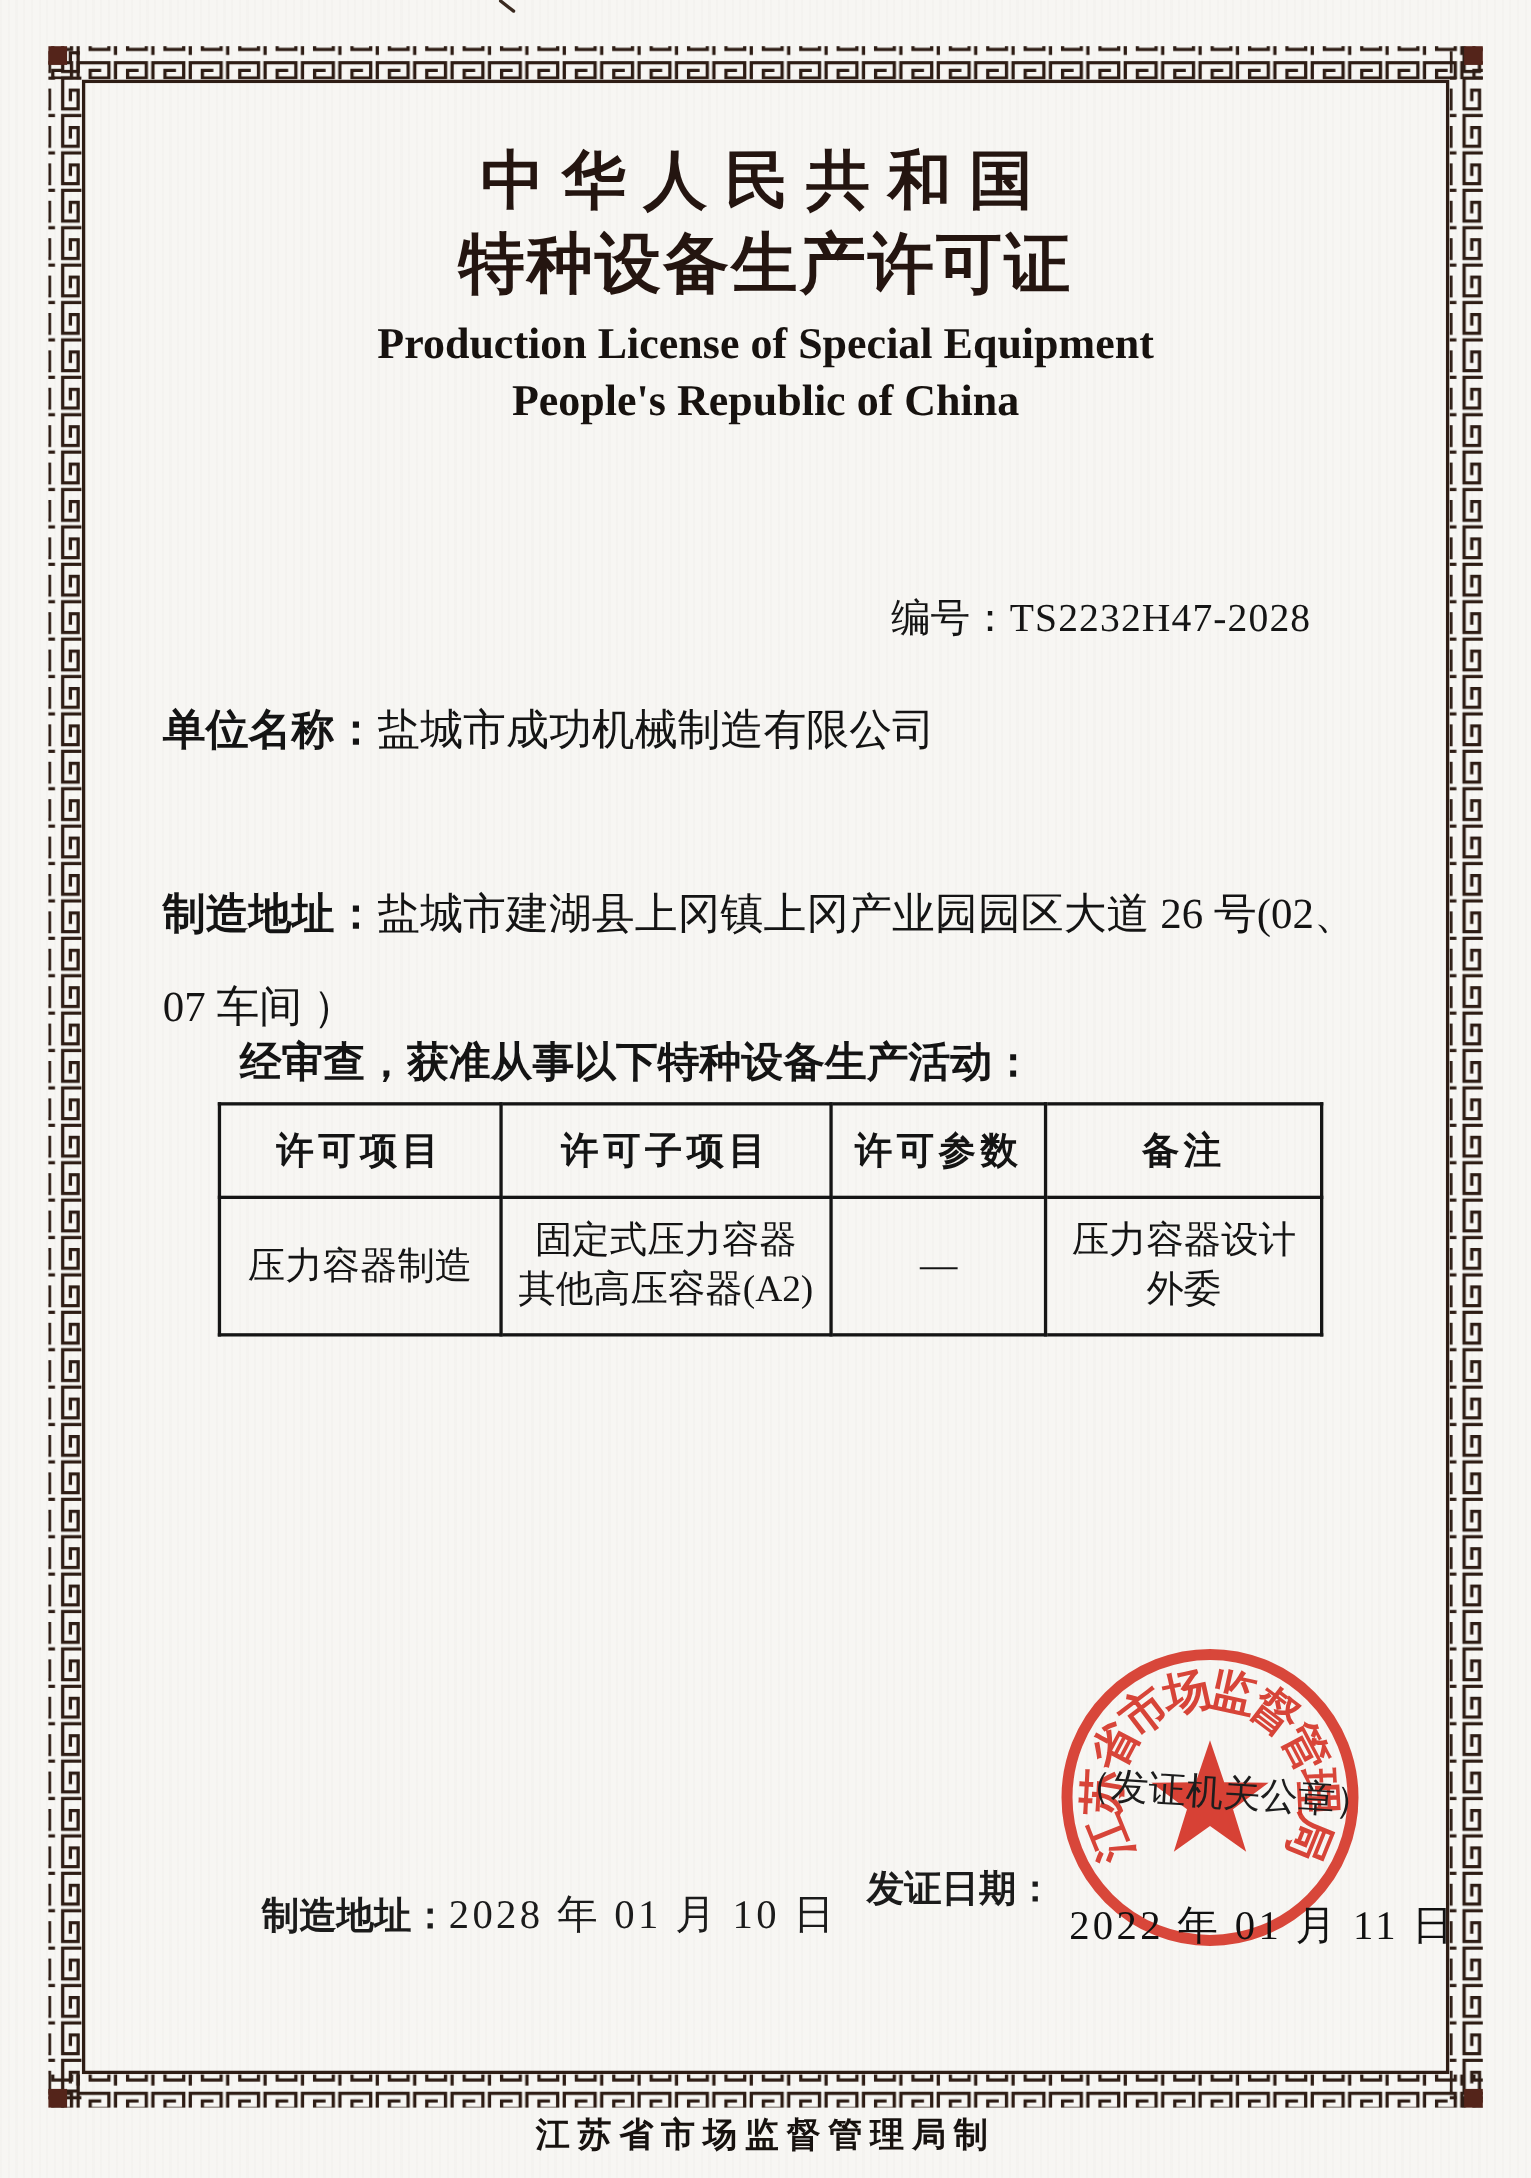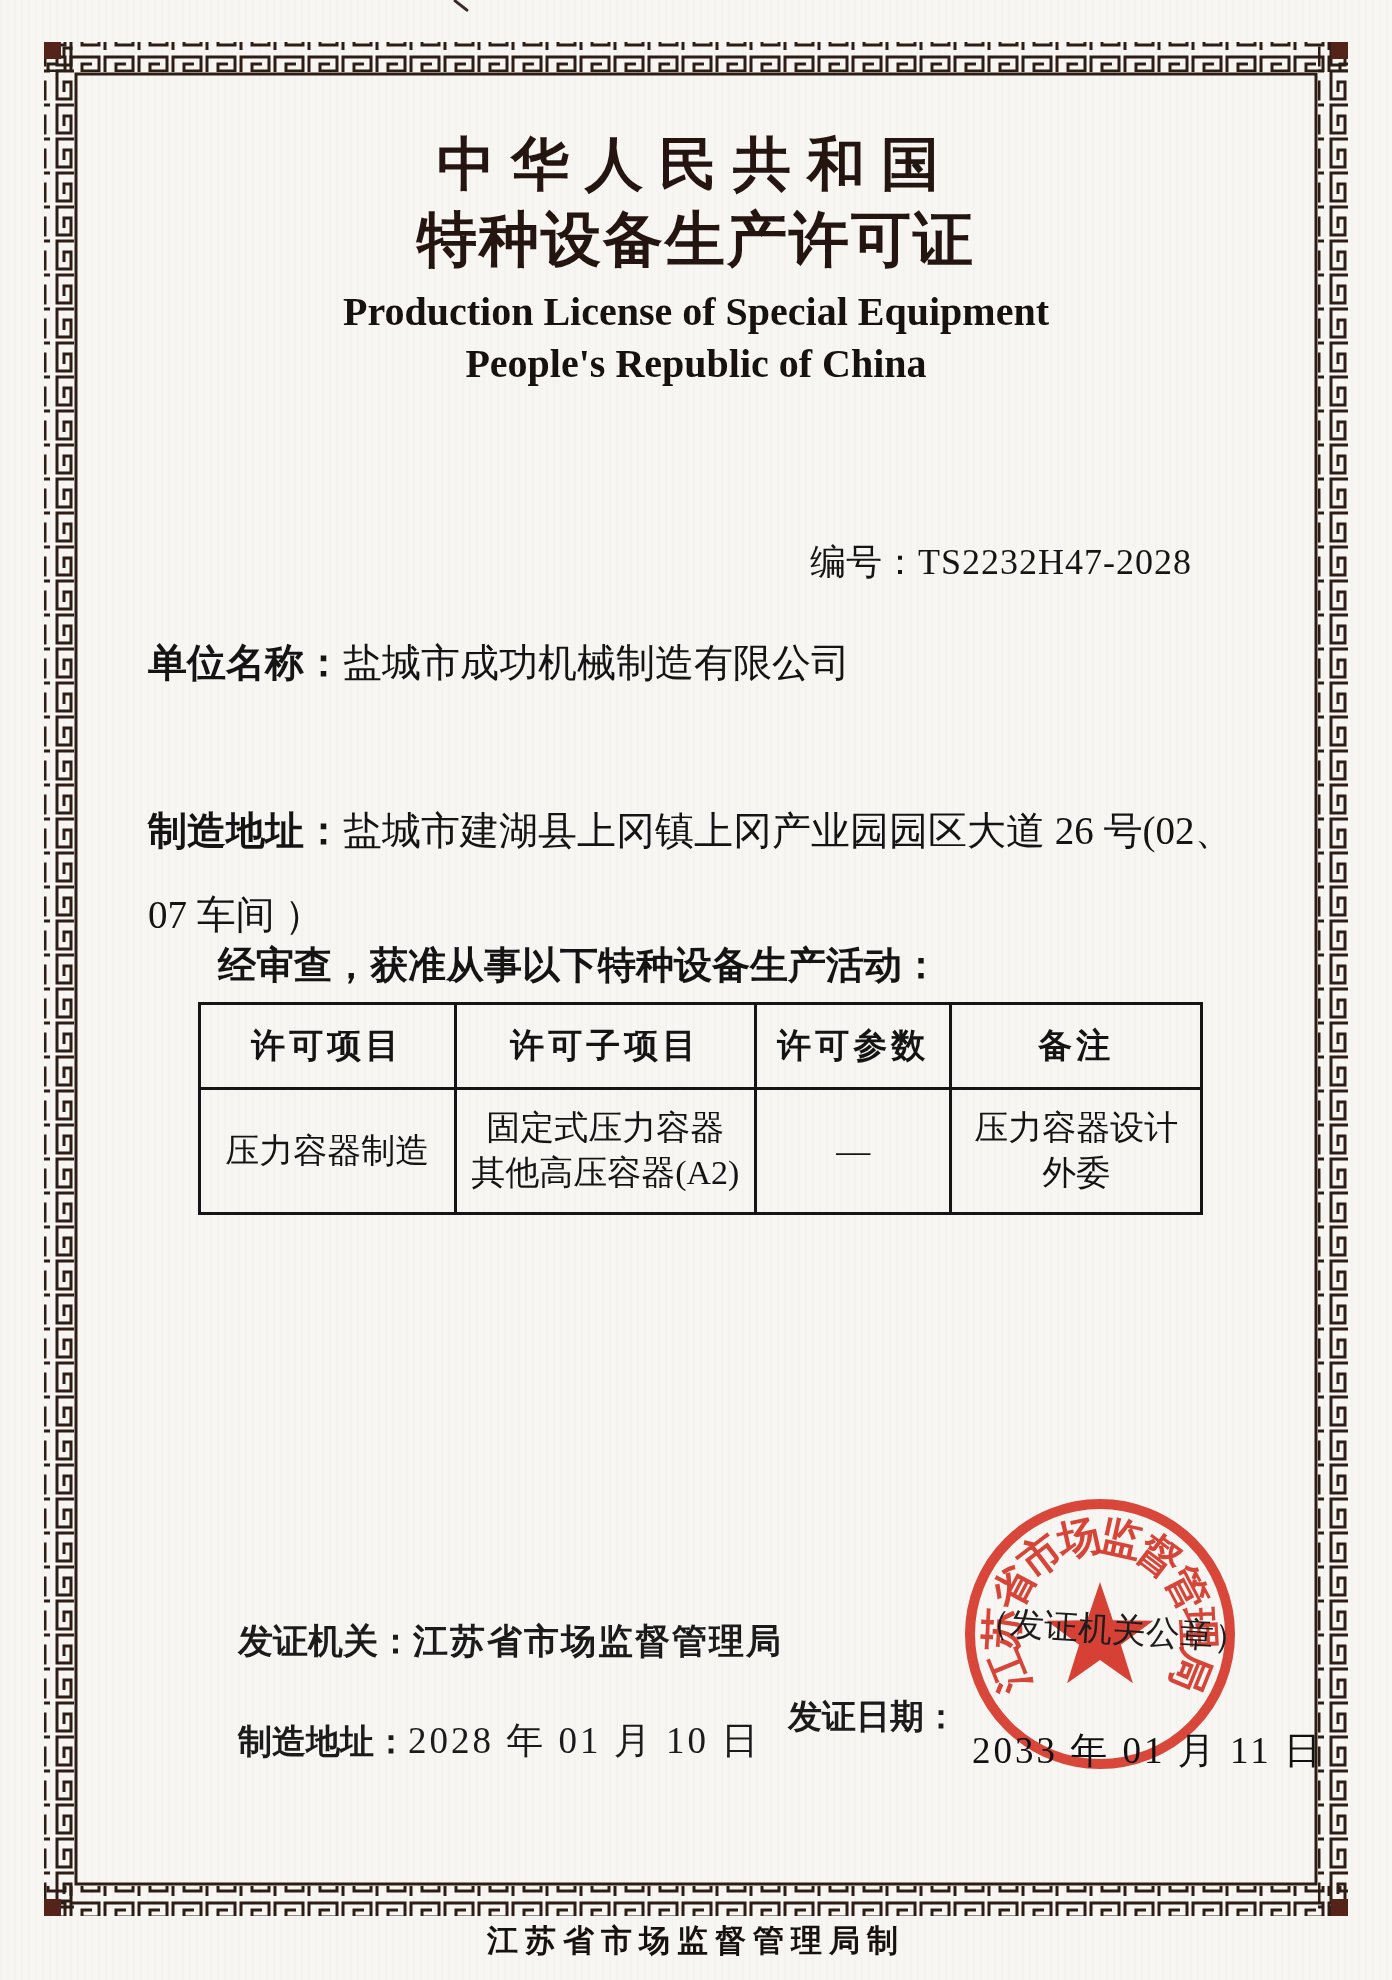--- a/index.html
+++ b/index.html
@@ -152,24 +152,21 @@
         <text x="148" y="64" transform="rotate(-12.444444444444443 148 148)" text-anchor="middle" fill="#d5372a" font-size="42" font-weight="700" opacity="0.93">场</text>
         <text x="148" y="64" transform="rotate(12.444444444444443 148 148)" text-anchor="middle" fill="#d5372a" font-size="42" font-weight="700" opacity="0.93">监</text>
         <text x="148" y="64" transform="rotate(37.33333333333334 148 148)" text-anchor="middle" fill="#d5372a" font-size="42" font-weight="700" opacity="0.93">督</text>
         <text x="148" y="64" transform="rotate(62.22222222222223 148 148)" text-anchor="middle" fill="#d5372a" font-size="42" font-weight="700" opacity="0.93">管</text>
         <text x="148" y="64" transform="rotate(87.11111111111111 148 148)" text-anchor="middle" fill="#d5372a" font-size="42" font-weight="700" opacity="0.93">理</text>
         <text x="148" y="64" transform="rotate(112 148 148)" text-anchor="middle" fill="#d5372a" font-size="42" font-weight="700" opacity="0.93">局</text>
       </g>
   </svg>
   <div class="seal-caption">（发证机关公章）</div>
 
-  <div class="issuer-row">
-    <span class="label">发证机关：</span><span class="value">江苏省市场监督管理局</span>
-  </div>
   <div class="valid-row">
     <span class="label">制造地址：</span><span class="date-sans">2028 年 01 月 10 日</span>
   </div>
   <div class="issue-label">发证日期：</div>
-  <div class="issue-date date-sans">2033 年 01 月 11 日</div>
+  <div class="issue-date date-sans">2022 年 01 月 11 日</div>
 
   <div class="print-note">江苏省市场监督管理局制</div>
 
 </div>
 
 </body></html>

